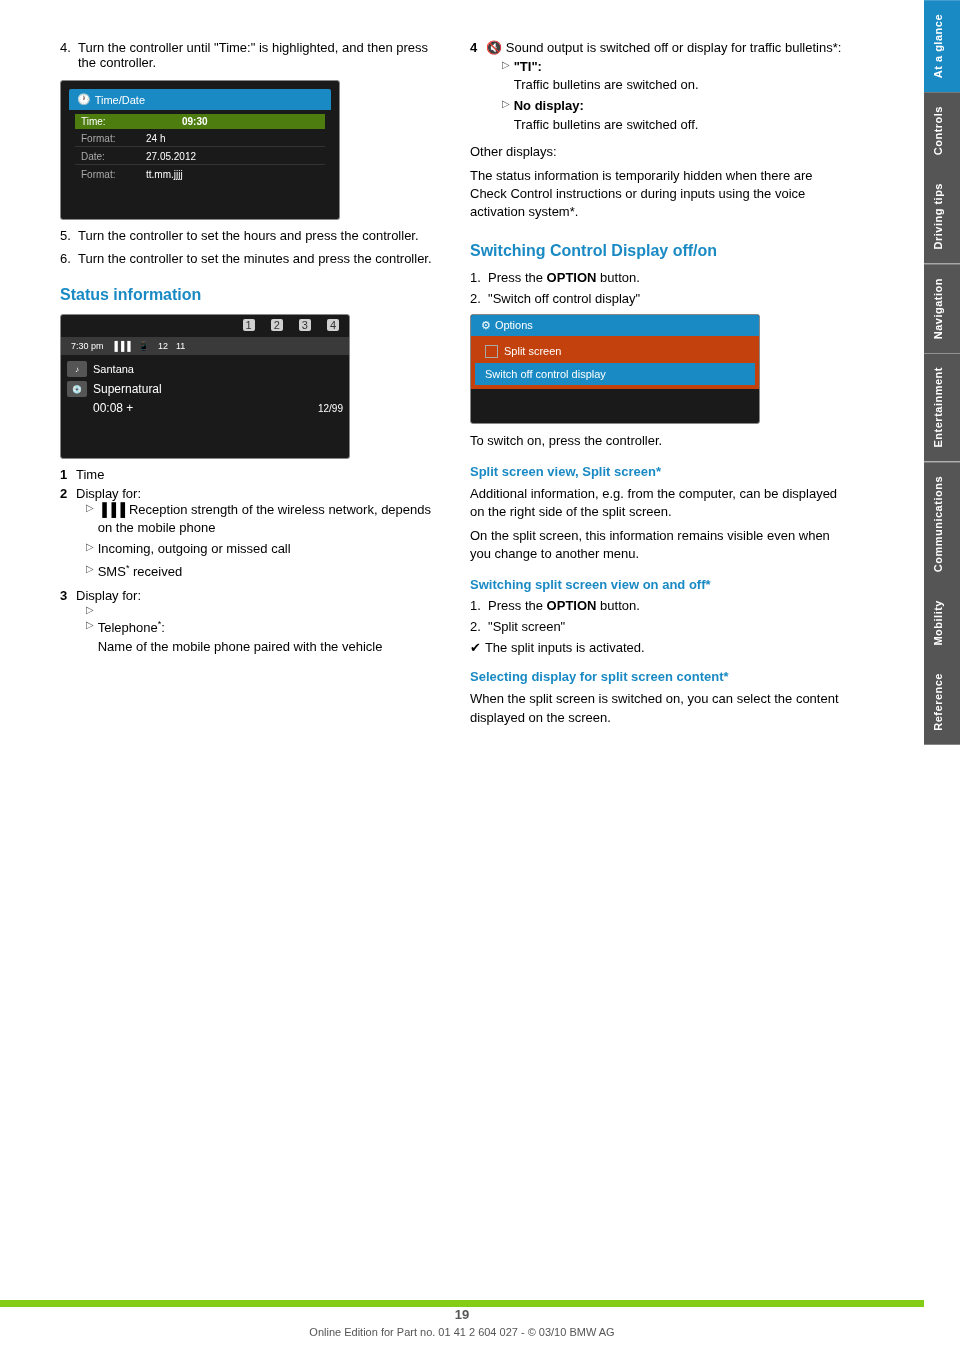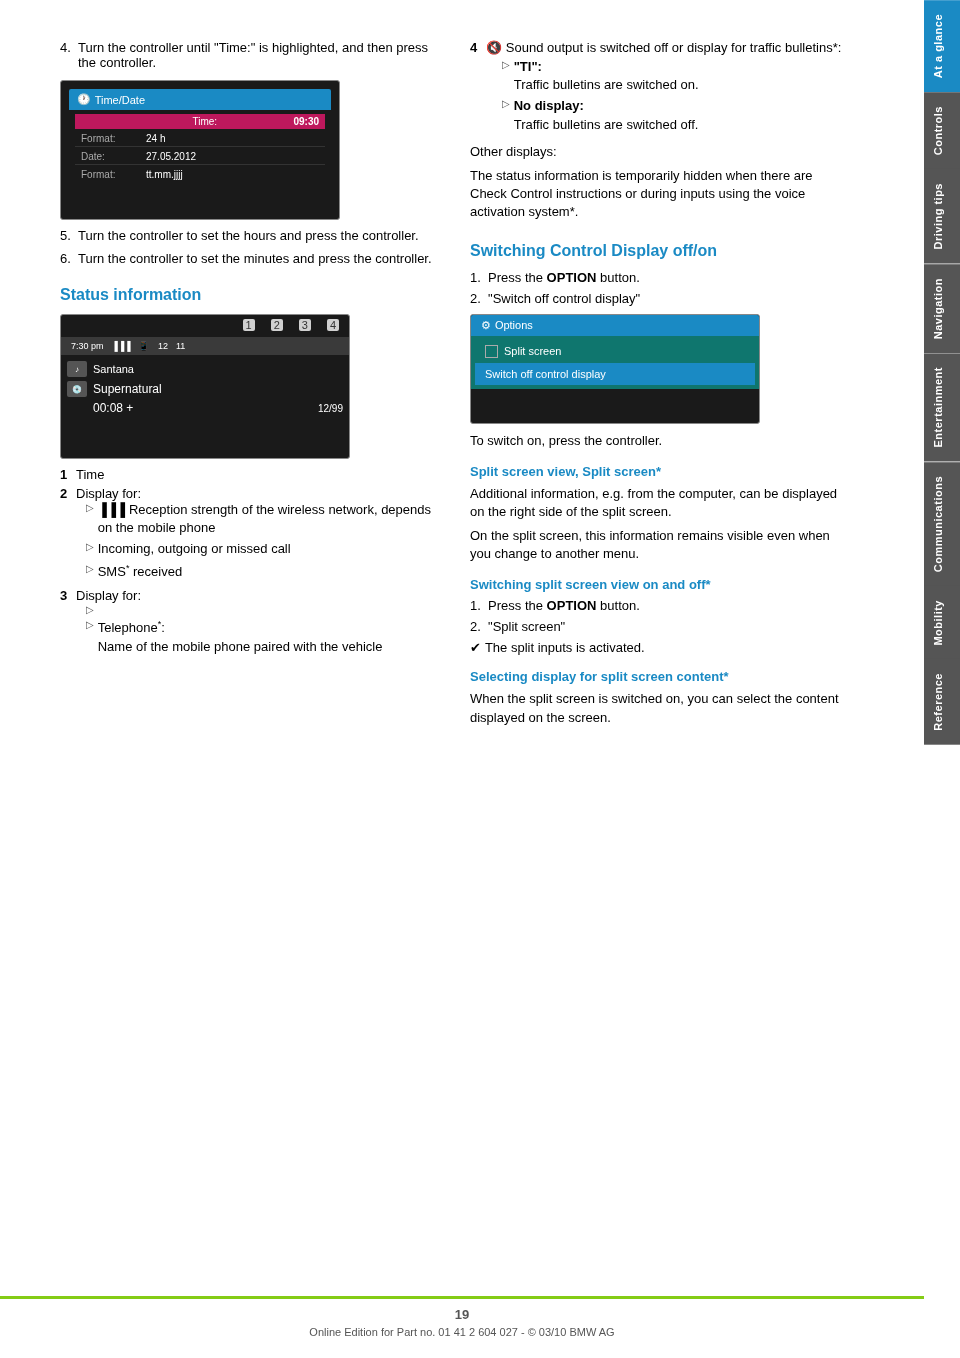--- a/index.html
+++ b/index.html
@@ -164,21 +164,21 @@
           <span class="step-text">Turn the controller until "Time:" is highlighted, and then press the controller.</span>
         </div>
       </div>
 
       <div class="time-date-screen" style="background:#1a1a1a; width:280px; height:140px; border:1px solid #888; border-radius:3px; margin:8px 0; overflow:hidden;">
         <div class="screen-header-bar" style="background:#1a8ac4; color:white; font-size:11px; padding:4px 8px; display:flex; align-items:center; gap:4px;">
           <span style="font-size:11px;">🕐</span>
           <span>Time/Date</span>
         </div>
         <div style="background:#1a1a1a; padding:4px 6px;">
-          <div style="display:flex; align-items:center; background:#be185d; padding:2px 6px; margin-bottom:2px;justify-content:flex-end;">
+          <div style="display:flex; align-items:center; background:#4d7c0f; padding:2px 6px; margin-bottom:2px;">
             <span style="color:#fff; font-size:10px; width:65px;">Time:</span>
             <span style="color:#fff; font-size:10px; font-weight:bold;padding-left:36px;">09:30</span>
           </div>
           <div style="display:flex; align-items:center; padding:2px 6px; border-bottom:1px solid #333; margin-bottom:2px;">
             <span style="color:#aaa; font-size:10px; width:65px;">Format:</span>
             <span style="color:#fff; font-size:10px;">24 h</span>
           </div>
           <div style="display:flex; align-items:center; padding:2px 6px; border-bottom:1px solid #333; margin-bottom:2px;">
             <span style="color:#aaa; font-size:10px; width:65px;">Date:</span>
             <span style="color:#fff; font-size:10px;">27.05.2012</span>
@@ -321,21 +321,21 @@
       <div style="margin-bottom:8px;">
         <span>2.</span>&nbsp;
         <span>"Switch off control display"</span>
       </div>
 
       <div style="width:290px; height:110px; background:#1a1a1a; border:1px solid #888; border-radius:3px; margin:8px 0; overflow:hidden;">
         <div style="background:#1a8ac4; color:white; font-size:11px; padding:4px 10px; display:flex; align-items:center; gap:4px;">
           <span>⚙</span>
           <span>Options</span>
         </div>
-        <div style="background:#0f766e; padding:4px;">
+        <div style="background:#c2410c; padding:4px;">
           <div style="padding:5px 10px; font-size:11px; color:#fff; display:flex; align-items:center; gap:6px;">
             <span style="width:13px; height:13px; border:1px solid #aaa; display:inline-block;"></span>
             <span>Split screen</span>
           </div>
           <div style="padding:5px 10px; font-size:11px; color:#fff; background:#1a8ac4; display:flex; align-items:center; gap:6px;">
             <span>Switch off control display</span>
           </div>
         </div>
       </div>
 
@@ -372,16 +372,16 @@
     <div class="sidebar-tab tab-driving">Driving tips</div>
     <div class="sidebar-tab tab-navigation">Navigation</div>
     <div class="sidebar-tab tab-entertainment">Entertainment</div>
     <div class="sidebar-tab tab-communications">Communications</div>
     <div class="sidebar-tab tab-mobility">Mobility</div>
     <div class="sidebar-tab tab-reference">Reference</div>
   </div>
 
 </div>
 
-<div style="position:absolute; bottom:20px; left:0; right:36px; text-align:center; font-size:11px; color:#555; border-top:3px solid #84cc16; padding-top:8px;">
+<div style="position:absolute; bottom:20px; left:0; right:36px; text-align:center; font-size:11px; color:#555; border-top:7px solid #84cc16; ">
   <div style="font-size:13px; font-weight:bold; margin-bottom:4px;">19</div>
   <div>Online Edition for Part no. 01 41 2 604 027 - © 03/10 BMW AG</div>
 </div>
 
 </body></html>

